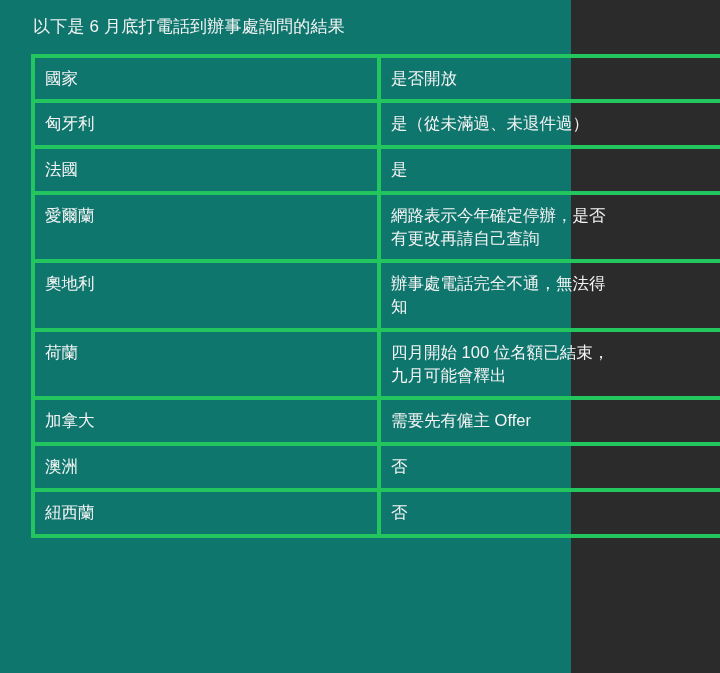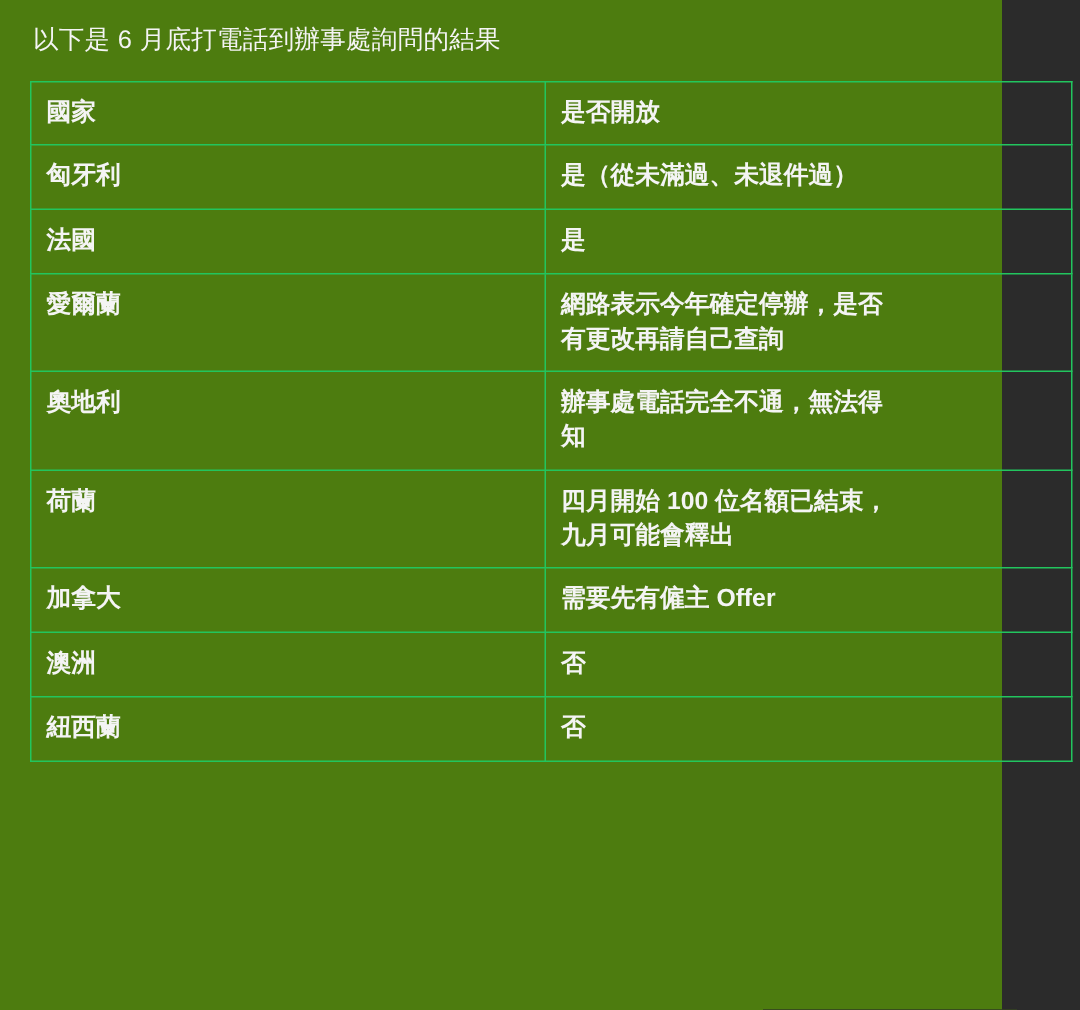--- a/index.html
+++ b/index.html
@@ -8,46 +8,45 @@
     background: #2b2b2b;
     width: 720px;
     height: 673px;
     overflow: hidden;
   }
   body {
     font-family: "Liberation Sans", "DejaVu Sans", sans-serif;
     color: #f2f2f2;
   }
   .page {
-    width: 668px;
+    width: 571px;
     height: 673px;
     box-sizing: border-box;
-    padding: 14px 16px 0 20px;
-    background: #4d7c0f;
+    padding: 14px 16px 0 31px;
+    background: #0f766e;
   }
   .intro {
     font-size: 17px;
     line-height: 1.5;
     color: #f4f4f4;
     margin: 0 0 14px 2px;
     letter-spacing: 0.2px;
   }
   table.info-table {
     border-collapse: collapse;
     width: 652px;
     table-layout: fixed;
   }
   table.info-table td {
-    border: 1px solid #22c55e;
+    border: 4px solid #22c55e;
     vertical-align: top;
     padding: 9px 10px 10px 10px;
     font-size: 16.5px;
     line-height: 1.38;
     color: #f4f4f4;
-    font-weight: bold;
   }
   td.col-country {
     width: 322px;
   }
   td.col-status {
     width: 330px;
   }
   .cell-text {
     display: block;
     white-space: pre-line;

